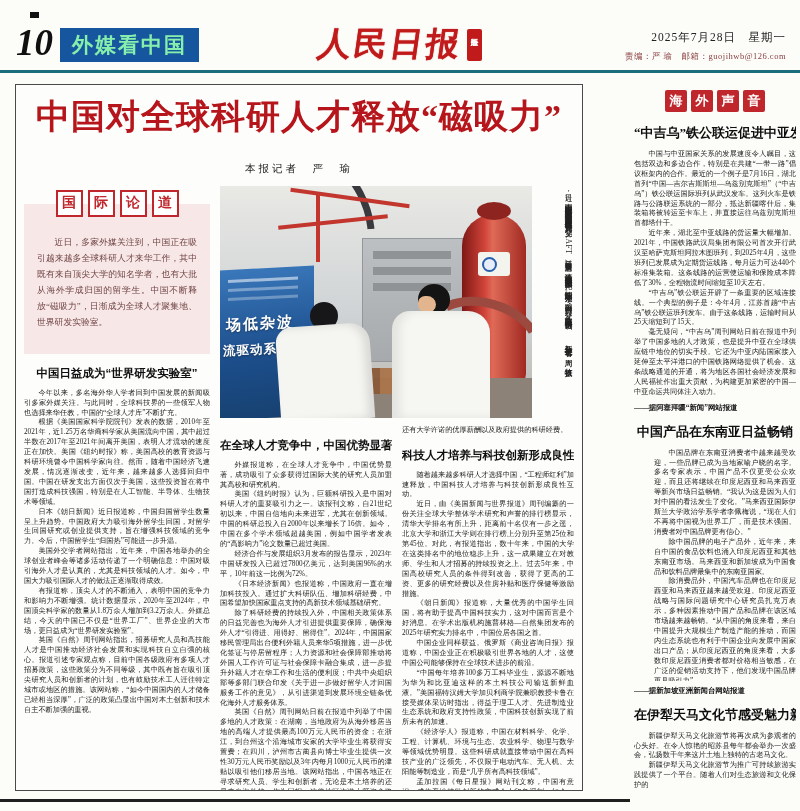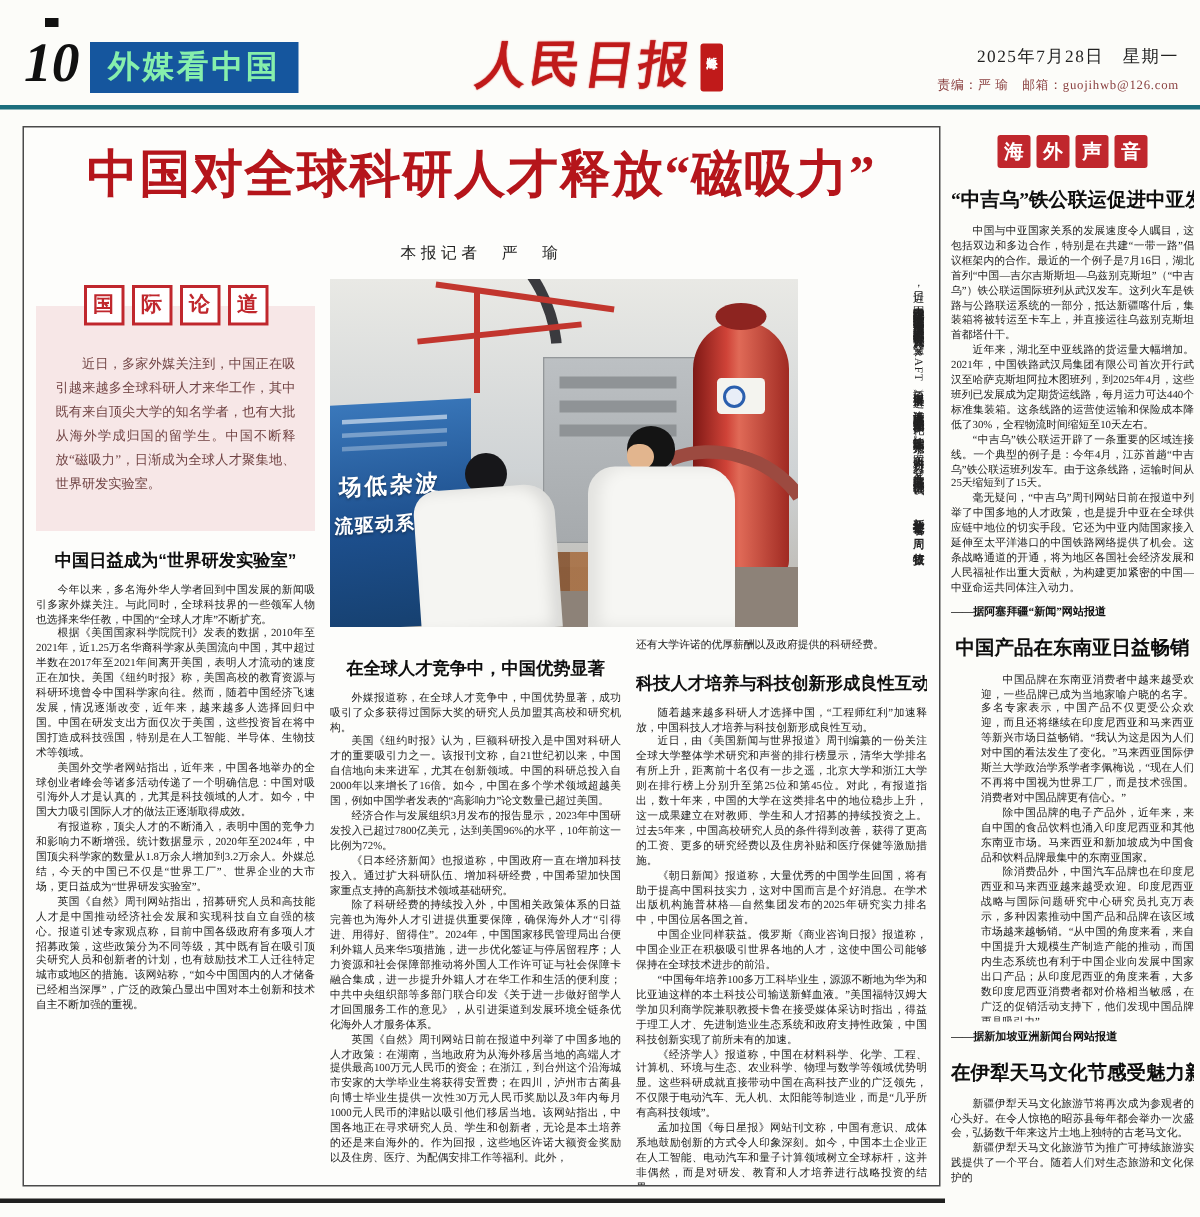--- a/index.html
+++ b/index.html
@@ -26,21 +26,21 @@
     background:#c01a1a;color:#fff;writing-mode:vertical-rl;font-size:7.5px;line-height:9px;
     font-weight:bold;padding:3px 3px;border-radius:2px;margin-top:3px;height:26px;
     font-family:"Liberation Sans",sans-serif;
   }
   .h-right{position:absolute;right:14px;top:8px;text-align:right;}
   .date{font-size:11.5px;letter-spacing:1px;color:#222;}
   .editor{font-size:8.5px;color:#8a4040;margin-top:6px;letter-spacing:.5px;}
   .rule-top{position:absolute;top:70px;left:0;width:800px;height:3px;background:#1c6e7d;}
   
   .main-box{
-    position:absolute;left:15px;top:84px;width:612px;height:707px;box-sizing:border-box;
+    position:absolute;left:15px;top:84px;width:568px;height:707px;box-sizing:border-box;
     border:1px solid #4a4a4a;background:#fdfdfb;padding:4px 8px;overflow:hidden;
   }
   .headline{
     color:#b5151b;font-size:34px;font-weight:900;text-align:center;letter-spacing:1px;
     line-height:44px;margin-top:6px;white-space:nowrap;
   }
   .byline{text-align:center;font-size:10.5px;letter-spacing:3px;margin:6px 0 10px;color:#222;}
   .cols{display:flex;gap:10px;height:612px;overflow:hidden;}
   .col1{width:186px;flex:none;overflow:hidden;}
   .kicker{display:flex;justify-content:center;gap:5px;margin:4px 0 -13px;position:relative;z-index:2;}
@@ -160,20 +160,21 @@
         <span>际</span>
         <span>论</span>
         <span>道</span>
       </div>
       <div class="intro-box">
         <p>近日，多家外媒关注到，中国正在吸引越来越多全球科研人才来华工作，其中既有来自顶尖大学的知名学者，也有大批从海外学成归国的留学生。中国不断释放“磁吸力”，日渐成为全球人才聚集地、世界研发实验室。</p>
       </div>
       <h3 class="subhead">中国日益成为“世界研发实验室”</h3>
       <p class="p">今年以来，多名海外华人学者回到中国发展的新闻吸引多家外媒关注。与此同时，全球科技界的一些领军人物也选择来华任教，中国的“全球人才库”不断扩充。</p>
       <p class="p">根据《美国国家科学院院刊》发表的数据，2010年至2021年，近1.25万名华裔科学家从美国流向中国，其中超过半数在2017年至2021年间离开美国，表明人才流动的速度正在加快。美国《纽约时报》称，美国高校的教育资源与科研环境曾令中国科学家向往。然而，随着中国经济飞速发展，情况逐渐改变，近年来，越来越多人选择回归中国。中国在研发支出方面仅次于美国，这些投资旨在将中国打造成科技强国，特别是在人工智能、半导体、生物技术等领域。</p>
+      <p class="p">日本《朝日新闻》近日报道称，中国归国留学生数量呈上升趋势。中国政府大力吸引海外留学生回国，对留学生回国研究或创业提供支持，旨在增强科技领域的竞争力。今后，中国留学生“归国热”可能进一步升温。</p>
       <p class="p">美国外交学者网站指出，近年来，中国各地举办的全球创业者峰会等诸多活动传递了一个明确信息：中国对吸引海外人才是认真的，尤其是科技领域的人才。如今，中国大力吸引国际人才的做法正逐渐取得成效。</p>
       <p class="p">有报道称，顶尖人才的不断涌入，表明中国的竞争力和影响力不断增强。统计数据显示，2020年至2024年，中国顶尖科学家的数量从1.8万余人增加到3.2万余人。外媒总结，今天的中国已不仅是“世界工厂”、世界企业的大市场，更日益成为“世界研发实验室”。</p>
       <p class="p">英国《自然》周刊网站指出，招募研究人员和高技能人才是中国推动经济社会发展和实现科技自立自强的核心。报道引述专家观点称，目前中国各级政府有多项人才招募政策，这些政策分为不同等级，其中既有旨在吸引顶尖研究人员和创新者的计划，也有鼓励技术工人迁往特定城市或地区的措施。该网站称，“如今中国国内的人才储备已经相当深厚”，广泛的政策凸显出中国对本土创新和技术自主不断加强的重视。</p>
     </div>
 
     <div class="colrest">
       <figure class="photo-wrap">
         <div class="photo">
           <div class="ph-arc"></div>
           <div class="ph-bar1"></div>

